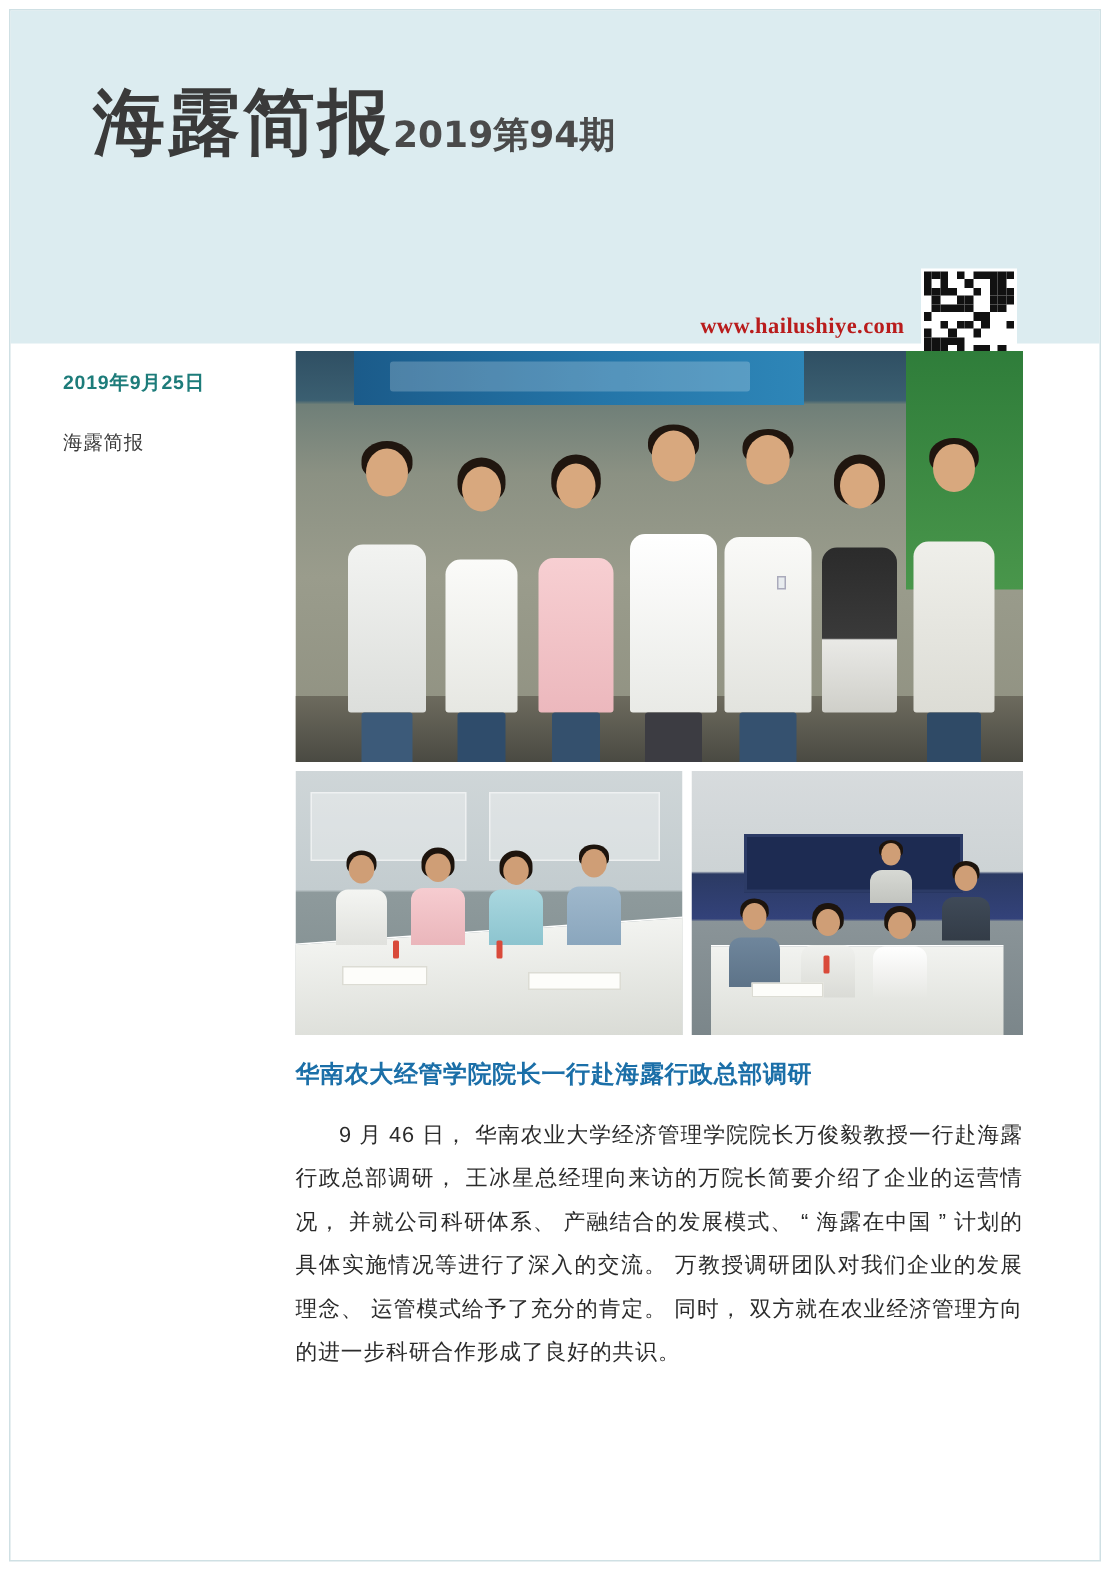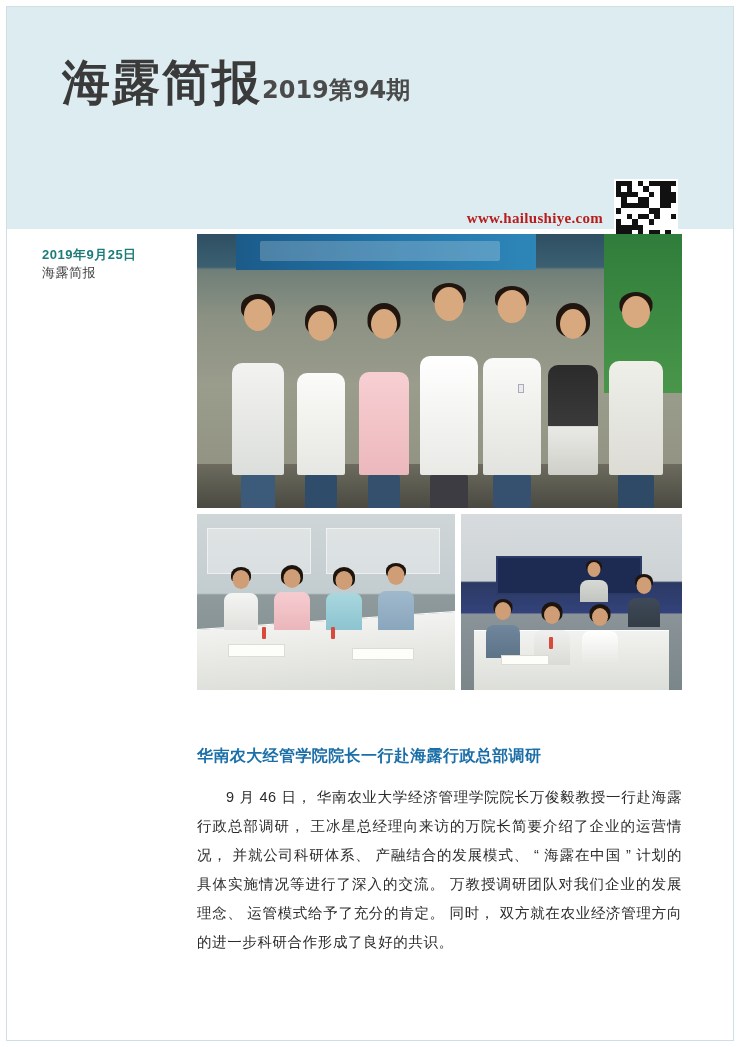--- a/index.html
+++ b/index.html
@@ -89,20 +89,21 @@
     position: absolute;
     left: 42px;
     top: 246px;
     width: 145px;
   }
   .meta-date {
     font-size: 13px;
     color: #1d7c7a;
     font-weight: bold;
     letter-spacing: 0.5px;
+    margin-bottom: 22px;
   }
   .meta-dept {
     font-size: 13px;
     color: #3c3c3c;
     letter-spacing: 0.5px;
   }
 
   
   .photo {
     position: absolute;
@@ -236,21 +237,20 @@
     background: #fdfdfa;
     border: 1px solid #dcdcd4;
   }
 
   
   .article {
     position: absolute;
     left: 197px;
     top: 706px;
     width: 485px;
-    margin-top: 40px;
   }
   .article-title {
     font-size: 16px;
     font-weight: bold;
     color: #1b6fa8;
     letter-spacing: 0.4px;
     margin-bottom: 16px;
   }
   .article-body {
     font-size: 14.5px;

